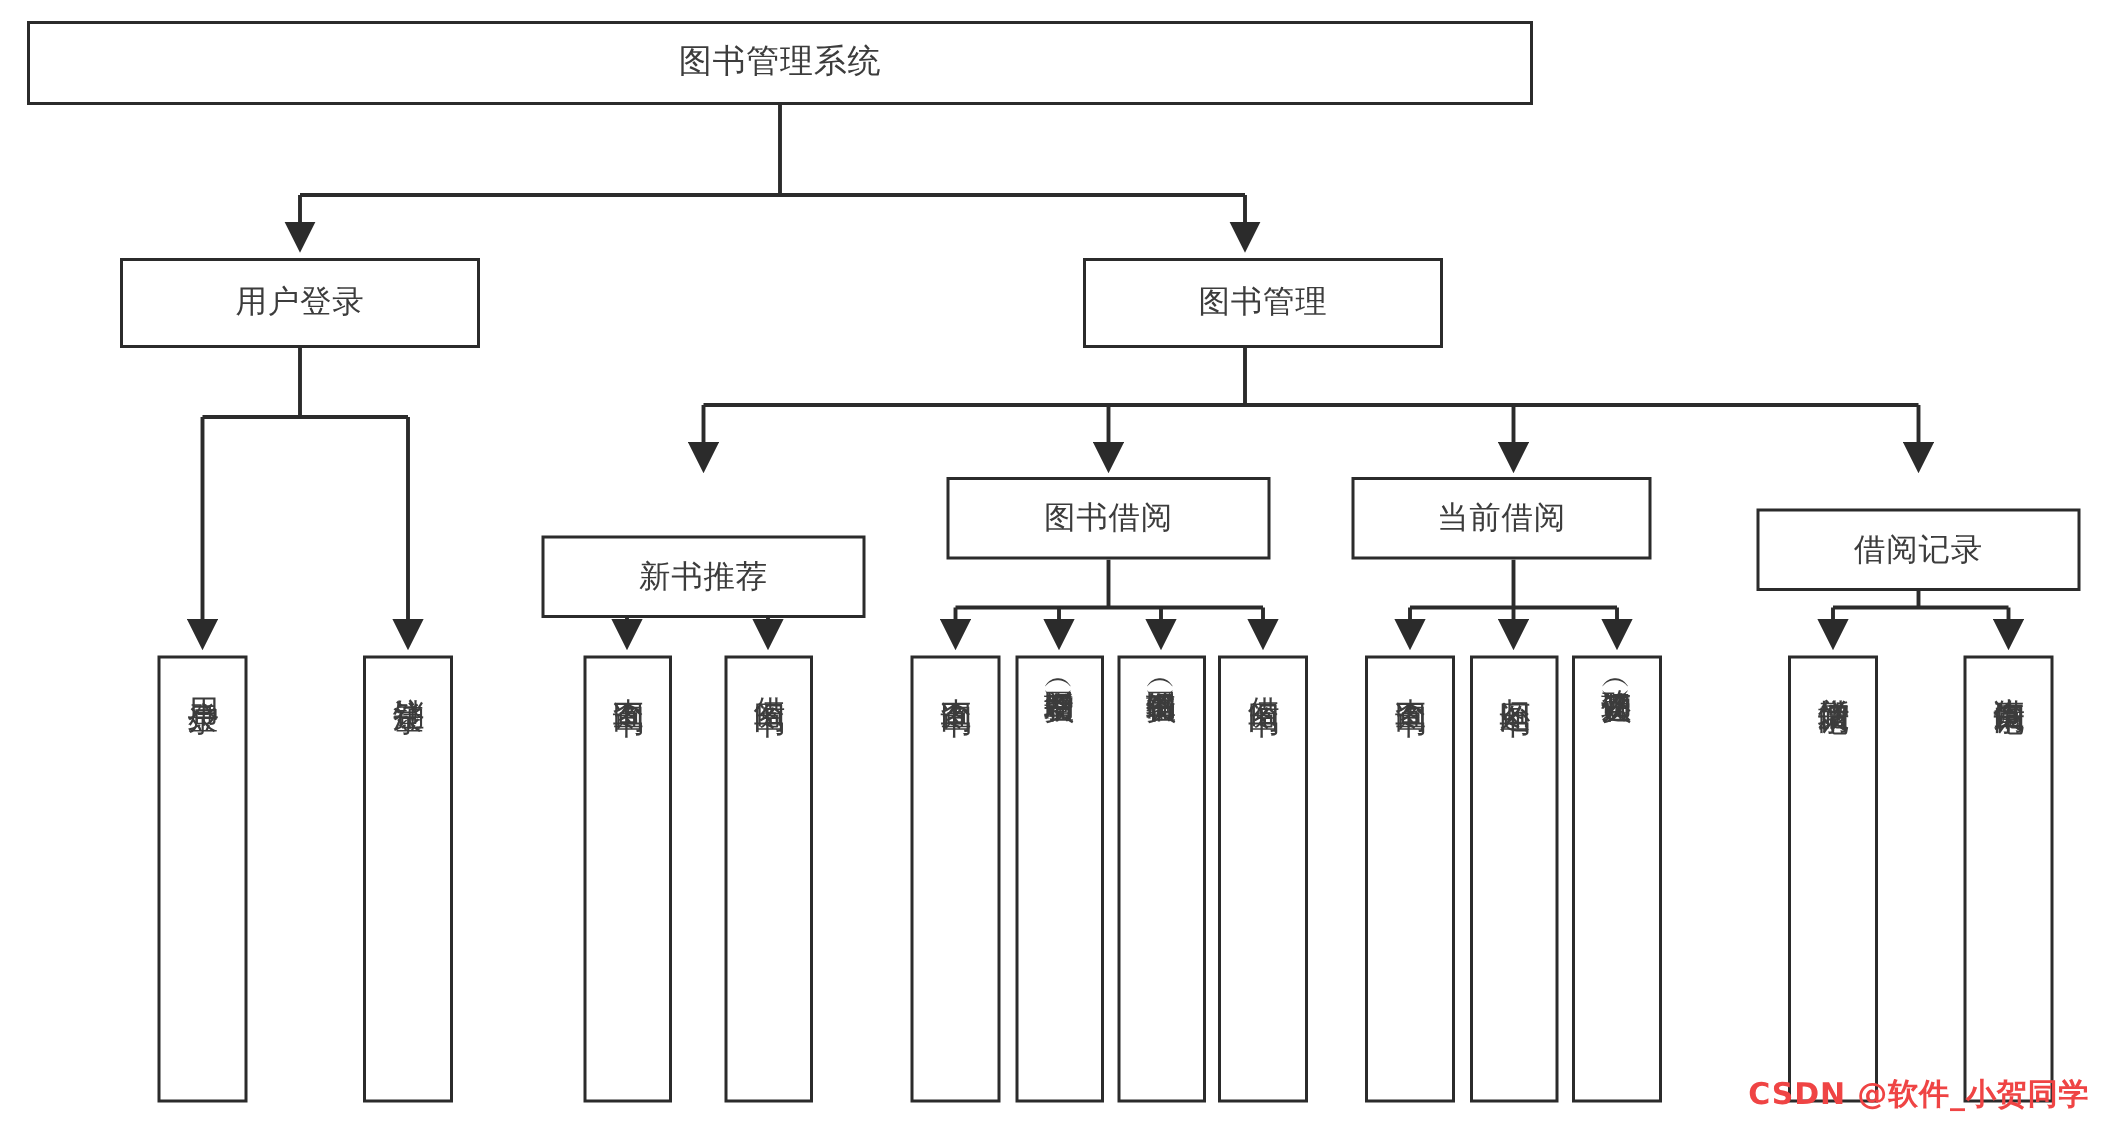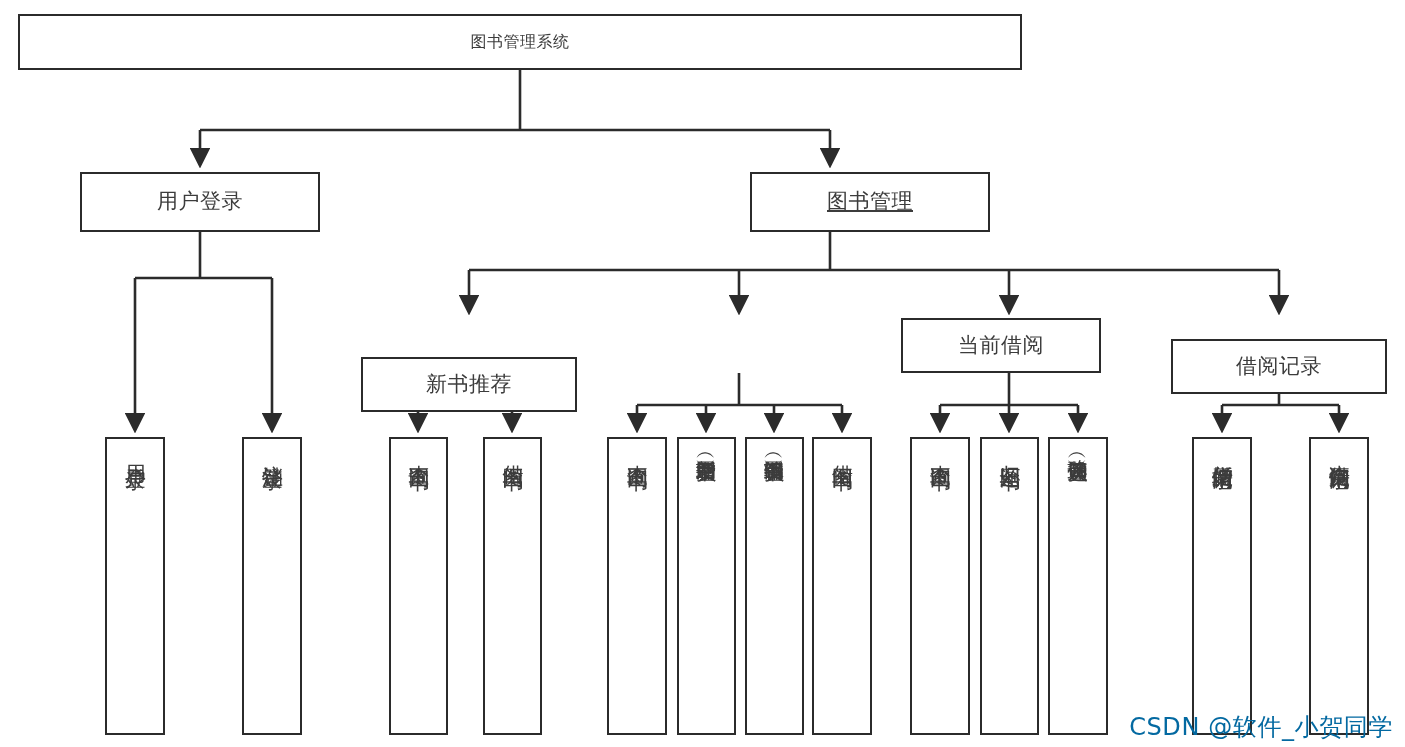--- a/index.html
+++ b/index.html
@@ -42,21 +42,21 @@
     text-align: center;
     line-height: 1.14;
     letter-spacing: 0.5px;
     white-space: nowrap;
   }
   
   .node.h .label {
     font-size: 21px;
   }
   .node.root .label {
-    font-size: 16px;
+    font-size: 22px;
   }
   
   .node.v {
     align-items: flex-start;
     padding-top: 9px;
   }
   .node.v .label {
     writing-mode: vertical-rl;
     text-orientation: upright;
     font-size: 21px;
@@ -72,26 +72,27 @@
     letter-spacing: 0.5px;
   }
   .node.v.mid-text .label {
     font-size: 21px;
     letter-spacing: 1px;
   }
   #watermark {
     position: absolute;
     right: 12px;
     bottom: 4px;
-    font-size: 24px;
-    color: #0369a1;
+    font-size: 20px;
+    color: #ef4444;
     letter-spacing: 0.6px;
     z-index: 5;
     white-space: nowrap;
     font-family: "DejaVu Sans", "Liberation Sans", sans-serif;
+    font-weight: bold;
   }
 </style>
 </head>
 <body>
 
 <div id="diagram-canvas">
 
   <svg id="edge-layer" viewBox="0 0 1405 747" width="1405" height="747" xmlns="http://www.w3.org/2000/svg">
     <defs>
       <marker id="arrow" viewBox="0 0 12 12" refX="10" refY="6" markerWidth="8" markerHeight="8" orient="auto-start-reverse">
@@ -142,27 +143,30 @@
     </g>
   </svg>
 
   <div class="node h root" style="left:18px; top:14px; width:1004px; height:56px;">
     <span class="label">图书管理系统</span>
   </div>
 
   <div class="node h" style="left:80px; top:172px; width:240px; height:60px;">
     <span class="label">用户登录</span>
   </div>
-  <div class="node h" style="left:750px; top:172px; width:240px; height:60px;text-decoration:underline;">
+  <div class="node h" style="left:722px; top:172px; width:240px; height:60px;">
     <span class="label">图书管理</span>
   </div>
 
   <div class="node h" style="left:361px; top:318px; width:216px; height:55px;margin-top:39px;">
     <span class="label">新书推荐</span>
   </div>
+  <div class="node h" style="left:631px; top:318px; width:216px; height:55px;">
+    <span class="label">图书借阅</span>
+  </div>
   <div class="node h" style="left:901px; top:318px; width:200px; height:55px;">
     <span class="label">当前借阅</span>
   </div>
   <div class="node h" style="left:1171px; top:318px; width:216px; height:55px;margin-top:21px;">
     <span class="label">借阅记录</span>
   </div>
 
   <div class="node v" style="left:105px; top:437px; width:60px; height:298px;">
     <span class="label">用户登录</span>
   </div>

